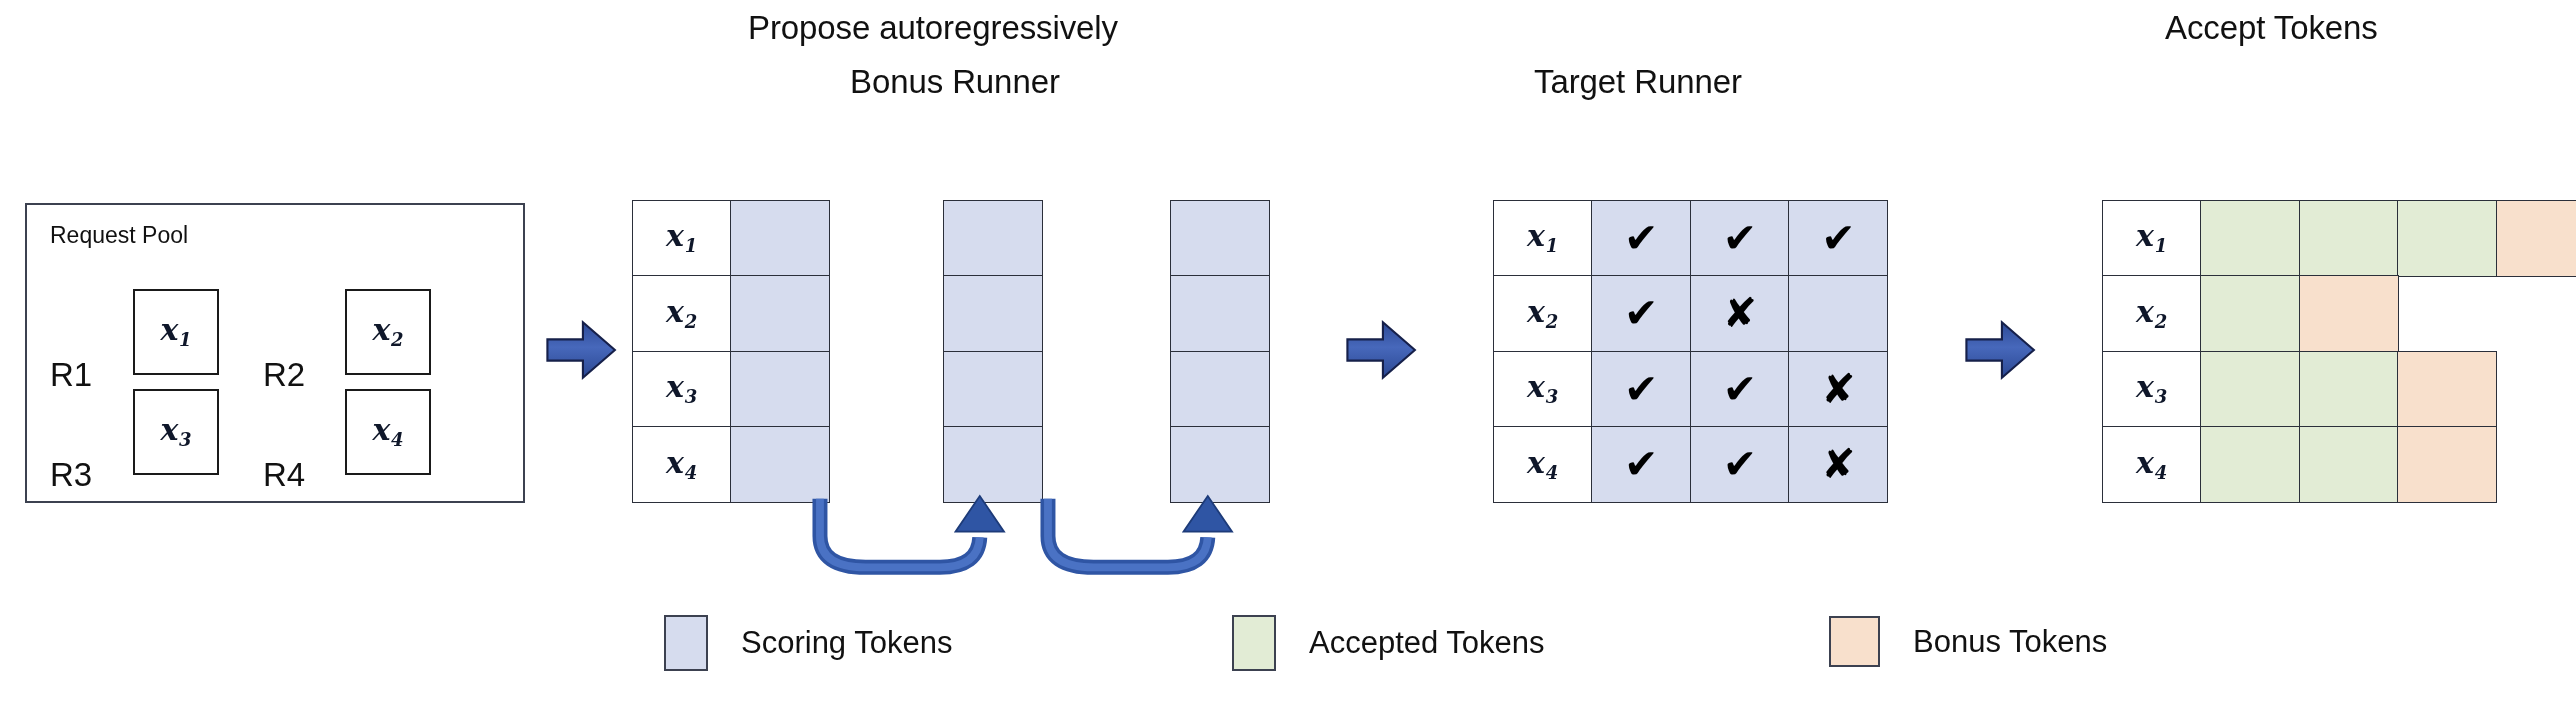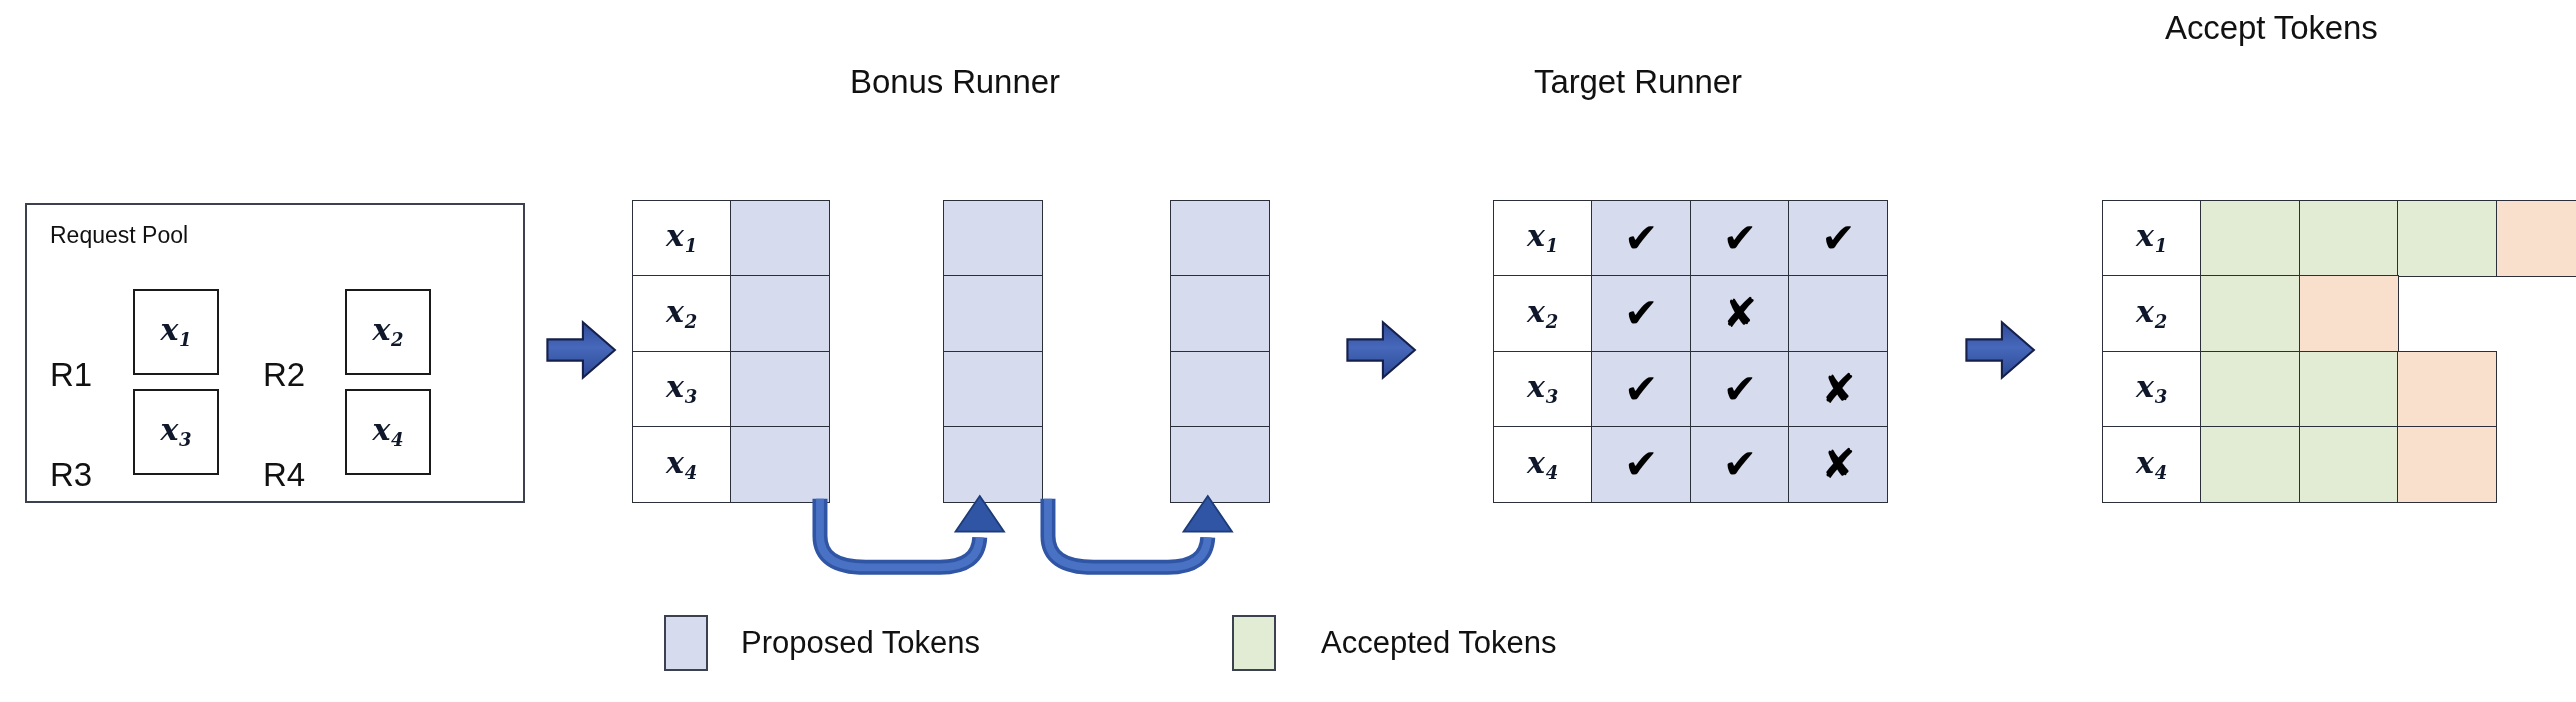--- a/index.html
+++ b/index.html
@@ -121,20 +121,21 @@
         <linearGradient id="ga1" x1="0" y1="0" x2="0" y2="1">
           <stop offset="0%" stop-color="#2d4a96"></stop>
           <stop offset="45%" stop-color="#4768bb"></stop>
           <stop offset="100%" stop-color="#2b4893"></stop>
         </linearGradient>
       </defs>
       <polygon points="2,30 52,30 52,6 97,45 52,84 52,60 2,60" fill="url(#ga1)" stroke="#16204a" stroke-width="3"></polygon>
     </svg>
   </div>
 
+  <div class="title" style="left:748px;top:8.6px;">Propose autoregressively</div>
   <div class="title" style="left:850px;top:63px;">Bonus Runner</div>
 
   <div class="grid-wrap" style="left:633px;top:201px;">
     <div class="row">
       <div class="cell lbl">
         <span class="var"><span>x</span><sub>1</sub></span>
       </div>
       <div class="cell blue"></div>
     </div>
     <div class="row">
@@ -309,22 +310,26 @@
       <div class="cell green"></div>
       <div class="cell green"></div>
       <div class="cell orange"></div>
       <div class="cell empty"></div>
     </div>
   </div>
 
   <div id="legend">
     <div class="legend-item" style="left:664px;top:0;">
       <div class="legend-swatch" style="background:#d6dcee;"></div>
-      <div class="legend-label">Proposed Tokens</div>
-    </div>
-    <div class="legend-item" style="left:1232px;top:0;gap:12px;">
+      <div class="legend-label">Scoring Tokens</div>
+    </div>
+    <div class="legend-item" style="left:1232px;top:0;">
       <div class="legend-swatch" style="background:#e2ecd5;"></div>
       <div class="legend-label">Accepted Tokens</div>
     </div>
+    <div class="legend-item" style="left:1829px;top:1.4px;">
+      <div class="legend-swatch sq" style="background:#f8e0cc;"></div>
+      <div class="legend-label">Bonus Tokens</div>
+    </div>
   </div>
 
 </div>
 
 
 </body></html>

